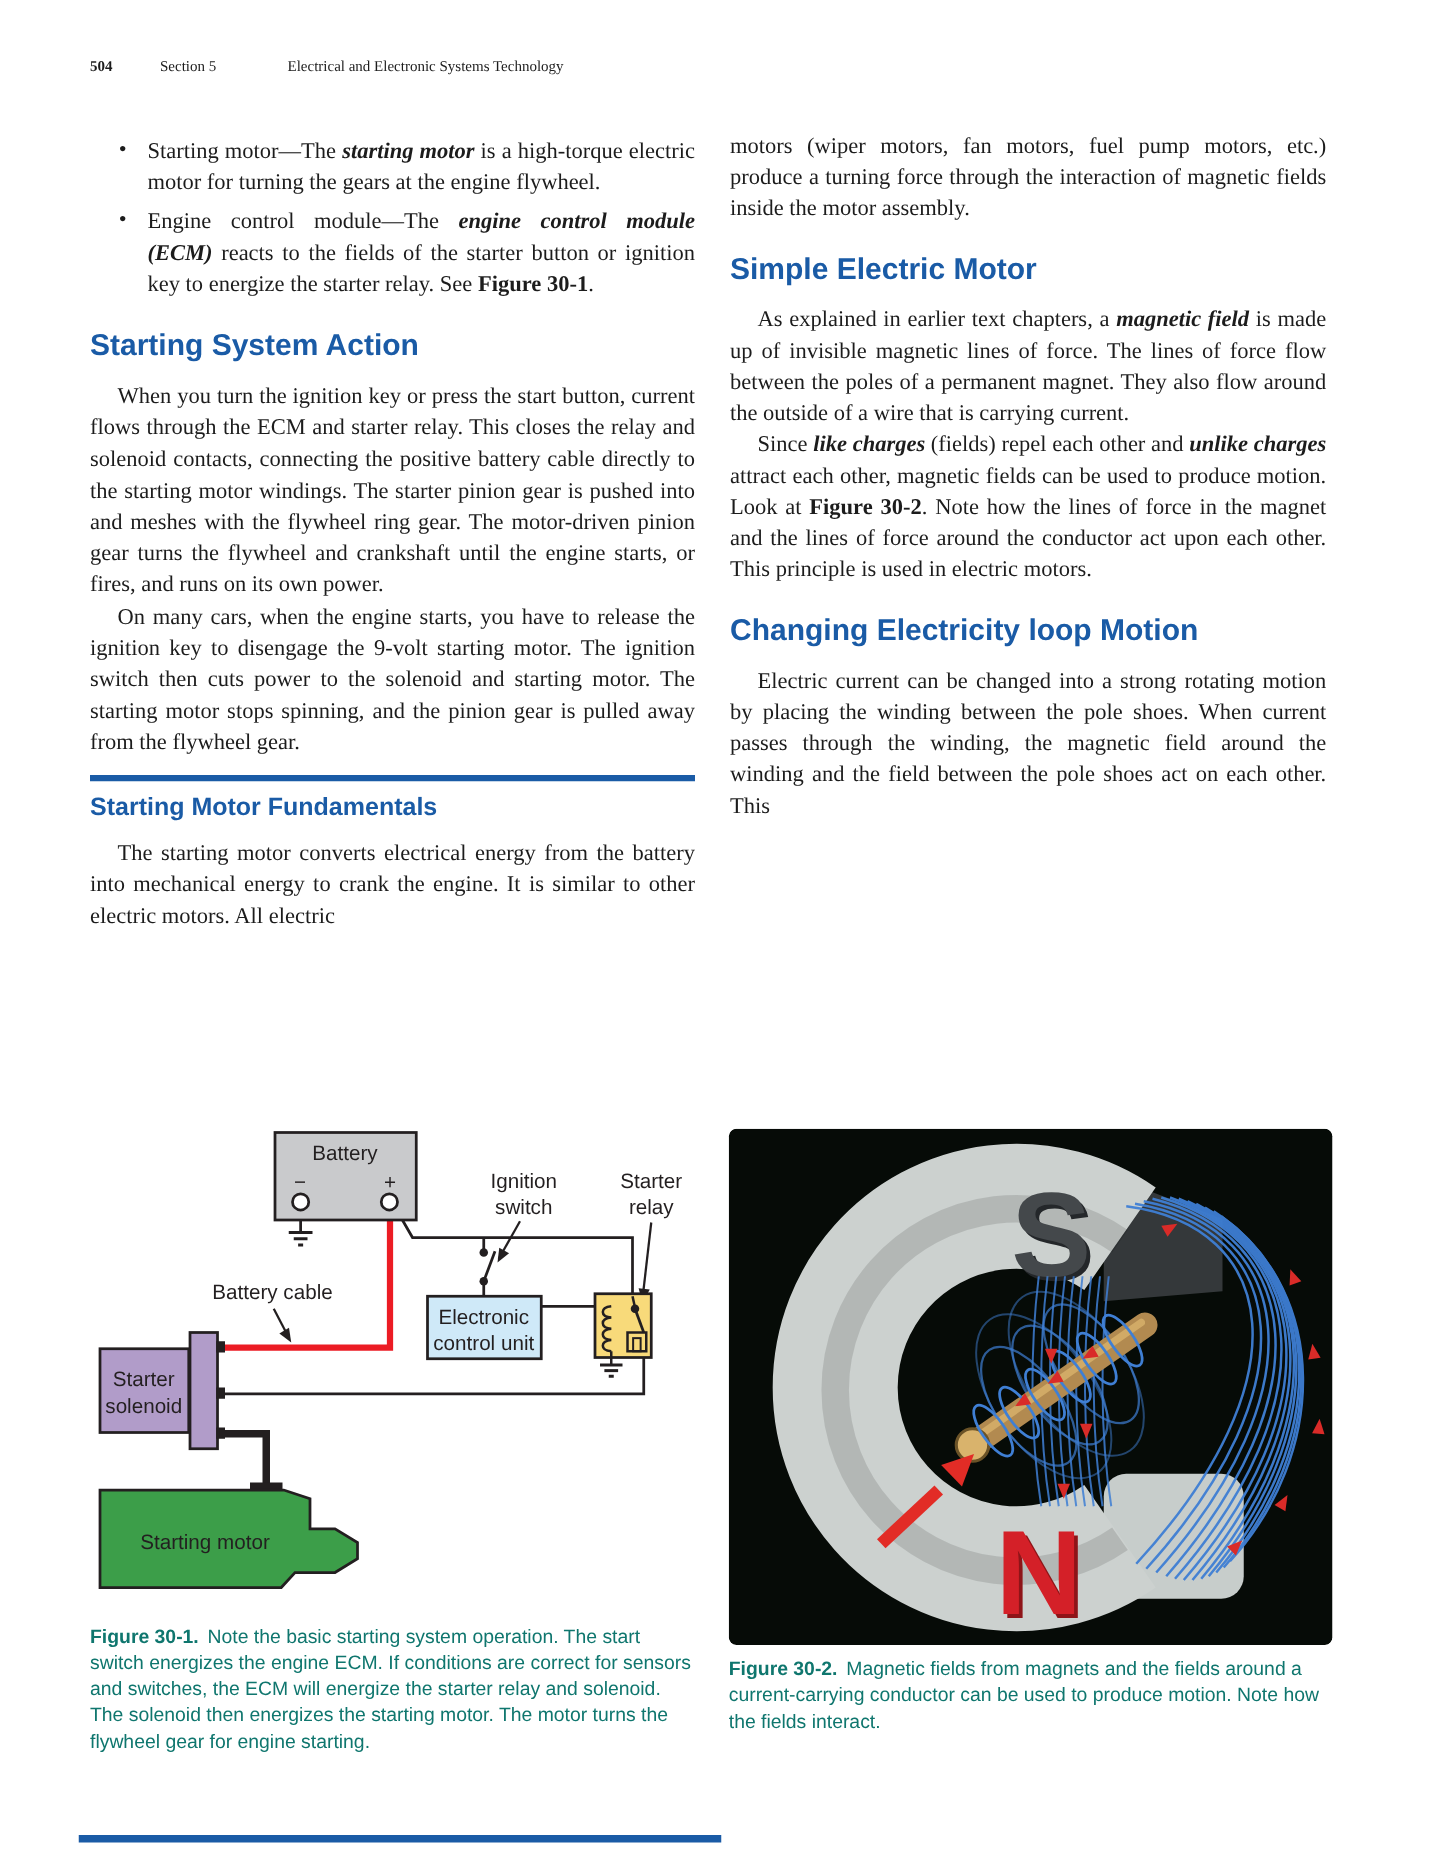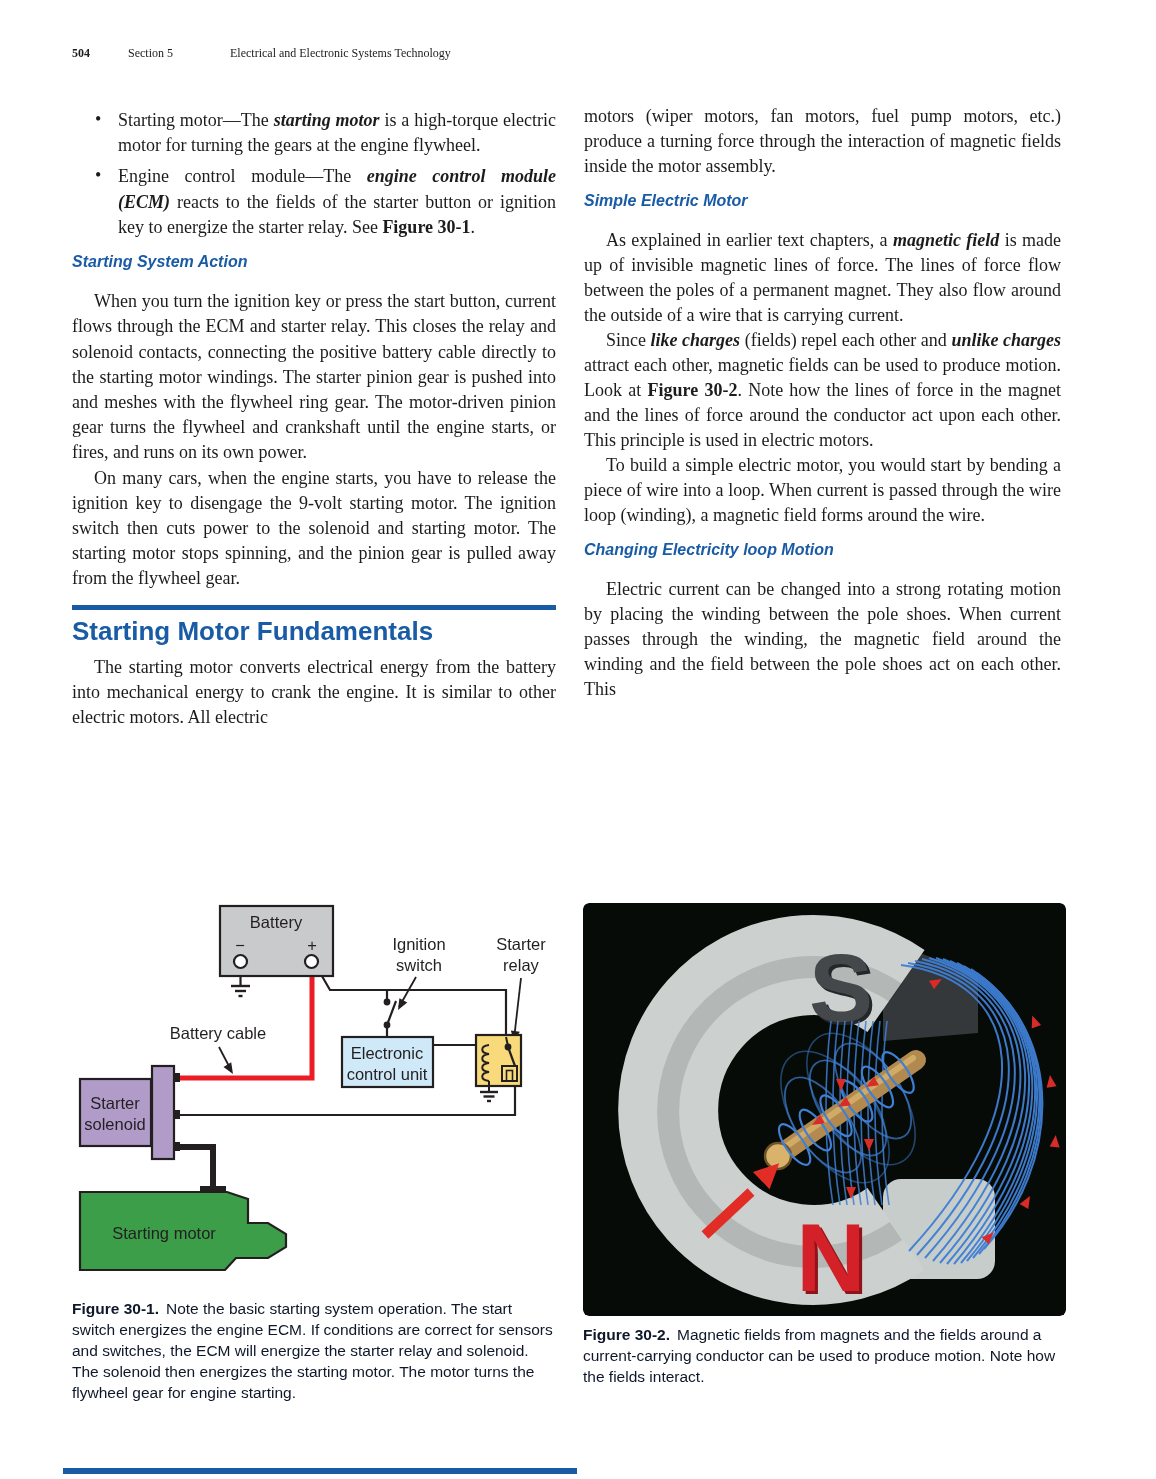--- a/index.html
+++ b/index.html
@@ -15,28 +15,28 @@
   .col-left{left:72px;width:484px;}
   .col-right{left:584px;width:477px;line-height:25px;}
   p{margin:0;}
   .ind{text-indent:22px;}
   .bi{font-weight:bold;font-style:italic;}
   .b{font-weight:bold;}
   .bullet{position:relative;padding-left:46px;margin-top:4px;}
   .bullet + .bullet{margin-top:6px;}
   .bullet .dot{position:absolute;left:23px;top:-1px;}
   h1,h2{font-family:"Liberation Sans","DejaVu Sans",sans-serif;color:#1a5ba6;margin:0;}
-  h2{font-size:16px;font-style:italic;font-weight:bold;margin-top:9px;margin-bottom:15px;}
-  h1{font-size:26px;font-weight:bold;margin-top:9px;margin-bottom:11px;}
+  h2{font-size:24px;font-weight:bold;margin-top:24px;margin-bottom:15px;}
+  h1{font-size:20px;font-weight:bold;margin-top:9px;margin-bottom:11px;}
   .rule{height:5px;background:#1a5ba6;margin-top:13px;}
   
   .fig{position:absolute;font-family:"Liberation Sans","DejaVu Sans",sans-serif;}
   .fig1{left:72px;top:898px;width:484px;}
   .fig2{left:583px;top:903px;width:483px;}
-  .caption{font-size:15.5px;line-height:21px;color:#0f172a;text-align:left;margin-top:4px;}
+  .caption{font-size:15.5px;line-height:21px;color:#0f766e;text-align:left;margin-top:4px;}
   .cap-label{font-weight:bold;margin-right:7px;}
   .dlabel{font-size:16.5px;fill:#231f20;font-family:"Liberation Sans","DejaVu Sans",sans-serif;}
   .pole{font-family:"Liberation Sans","DejaVu Sans",sans-serif;font-weight:bold;font-size:96px;}
   .footbar{position:absolute;left:63px;top:1468px;width:514px;height:6px;background:#1a5ba6;}
 </style>
 </head>
 <body>
 
 <div class="page">
 
@@ -63,21 +63,20 @@
     <div class="rule"></div>
     <h1>Starting Motor Fundamentals</h1>
     <p class="ind">The starting motor converts electrical energy from the battery into mechanical energy to crank the engine. It is similar to other electric motors. All electric</p>
   </div>
 
   <div class="col col-right">
     <p>motors (wiper motors, fan motors, fuel pump motors, etc.) produce a turning force through the interaction of magnetic fields inside the motor assembly.</p>
     <h2>Simple Electric Motor</h2>
     <p class="ind"><span>As explained in earlier text chapters, a </span><span class="bi">magnetic field</span><span> is made up of invisible magnetic lines of force. The lines of force flow between the poles of a permanent magnet. They also flow around the outside of a wire that is carrying current.</span></p>
     <p class="ind"><span>Since </span><span class="bi">like charges</span><span> (fields) repel each other and </span><span class="bi">unlike charges</span><span> attract each other, magnetic fields can be used to produce motion. Look at </span><span class="b">Figure 30-2</span><span>. Note how the lines of force in the magnet and the lines of force around the conductor act upon each other. This principle is used in electric motors.</span></p>
-    <p class="ind">To build a simple electric motor, you would start by bending a piece of wire into a loop. When current is passed through the wire loop (winding), a magnetic field forms around the wire.</p>
     <h2>Changing Electricity loop Motion</h2>
     <p class="ind">Electric current can be changed into a strong rotating motion by placing the winding between the pole shoes. When current passes through the winding, the magnetic field around the winding and the field between the pole shoes act on each other. This</p>
   </div>
 
   <div class="fig fig1">
     <svg width="484" height="392" viewBox="0 0 484 392">
 
       <g stroke="#231f20" stroke-width="2.2" fill="none">
         <polyline points="243,66 258,92 434,92 434,139"></polyline>
         <line x1="315" y1="92" x2="315" y2="104"></line>

